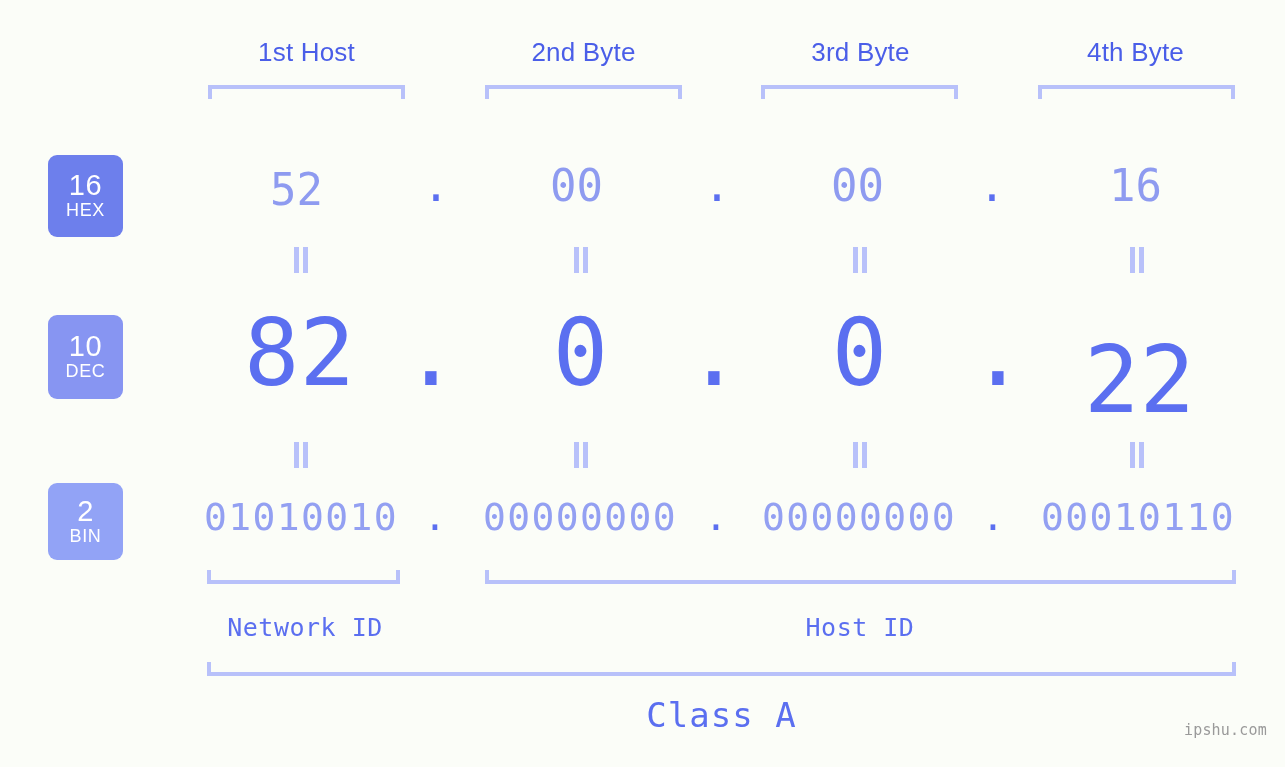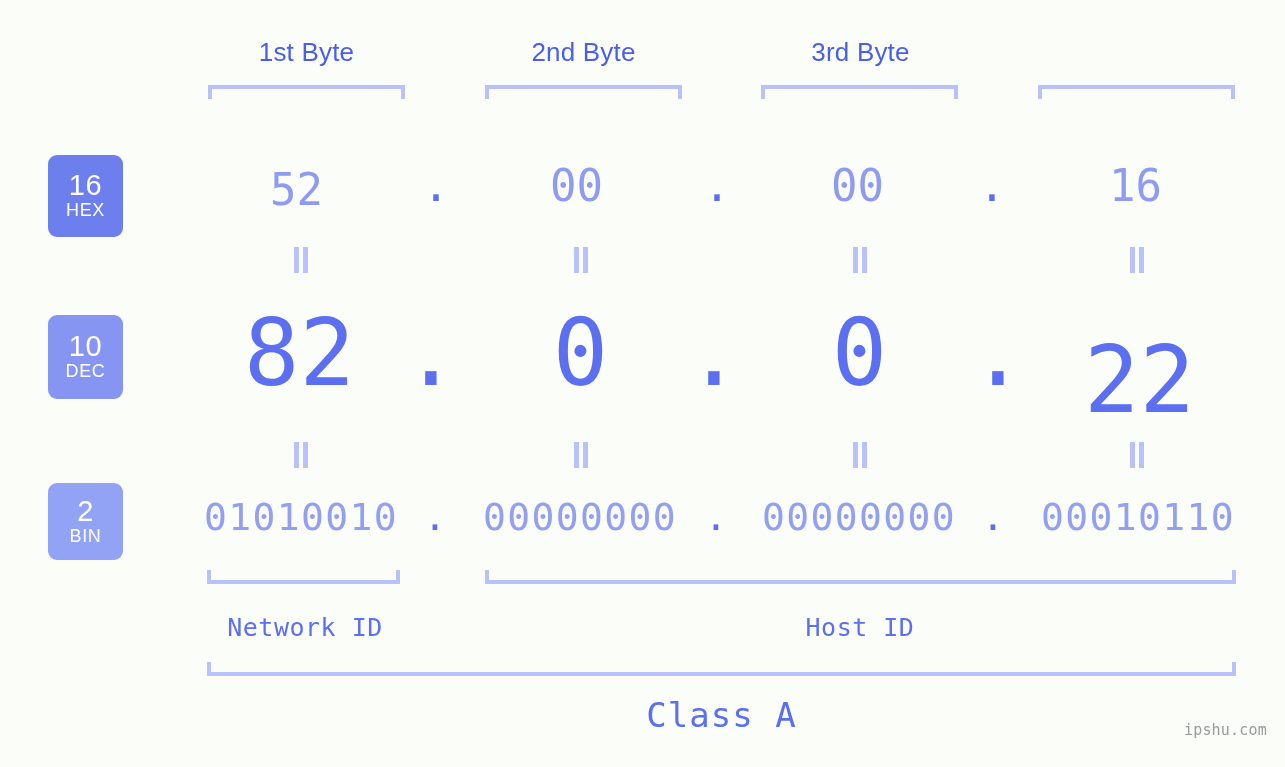--- a/index.html
+++ b/index.html
@@ -179,23 +179,24 @@
     font-size: 15px;
     color: #9a9a9a;
     letter-spacing: 0.2px;
   }
 </style>
 </head>
 <body>
 
 <div id="stage">
 
-  <div class="byte-head" style="left:193px; width:227px;">1st Byte</div>
+  <div class="byte-head" style="left:193px; width:227px;">1st Host</div>
   <div class="byte-head" style="left:470px; width:227px;">2nd Byte</div>
   <div class="byte-head" style="left:747px; width:227px;">3rd Byte</div>
+  <div class="byte-head" style="left:1022px; width:227px;">4th Byte</div>
 
   <div class="bracket-down" style="left:208px; top:85px; width:197px;"></div>
   <div class="bracket-down" style="left:485px; top:85px; width:197px;"></div>
   <div class="bracket-down" style="left:761px; top:85px; width:197px;"></div>
   <div class="bracket-down" style="left:1038px; top:85px; width:197px;"></div>
 
   <div class="badge" style="top:155px; height:82px; background:#6d7fec;">
     <span class="num">16</span>
     <span class="nm">HEX</span>
   </div>

